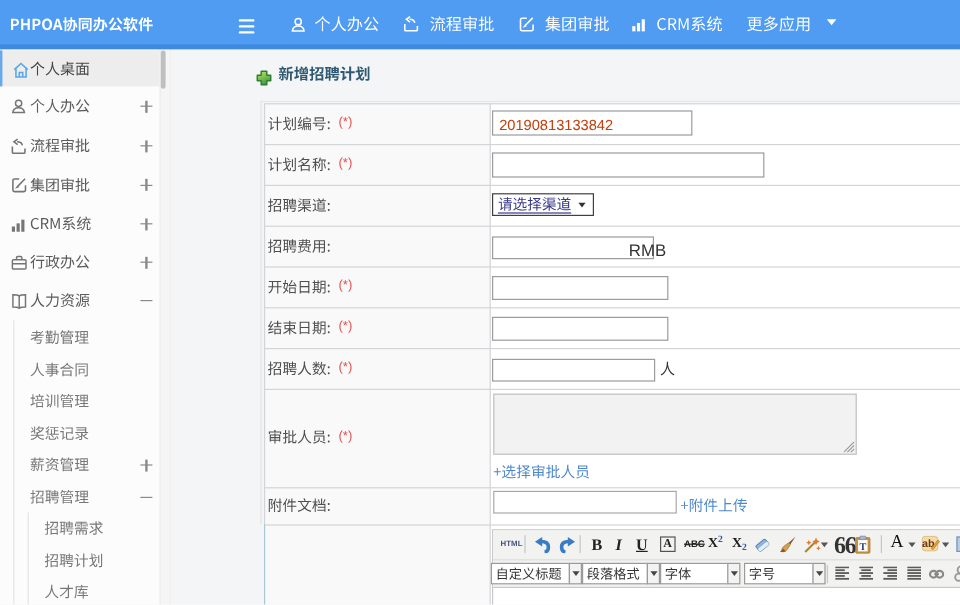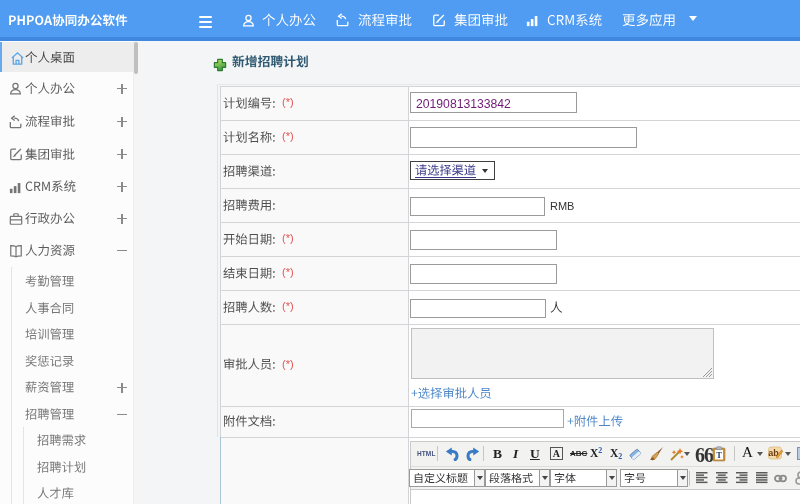--- a/index.html
+++ b/index.html
@@ -513,36 +513,36 @@
     <svg style="position:absolute;left:223.0px;top:412.3px;" width="54.6" height="18.5">
       <g fill="#4f4f4f" transform="translate(0,13.65) scale(0.7688)">
         <use href="#r9644" x="0.0"></use>
         <use href="#r4ef6" x="16.0"></use>
         <use href="#r6587" x="32.0"></use>
         <use href="#r6863" x="48.0"></use>
         <use href="#r3a" x="64.0"></use>
       </g>
     </svg>
     <div class="inp" style="left:410px;top:92px;width:167px;height:21px"></div>
-    <div class="abs" style="left:416px;top:96.5px;font-size:12.2px;color:#701a75">20190813133842</div>
+    <div class="abs" style="left:416px;top:96.5px;font-size:12.2px;color:#c2410c">20190813133842</div>
     <div class="inp" style="left:410px;top:127px;width:227px;height:20.5px"></div>
     <div class="abs" style="left:410px;top:161px;width:85px;height:19px;background:#fff;border:1.5px solid #404040"></div>
     <svg style="position:absolute;left:415.0px;top:161.3px;" width="63.0" height="18.3">
       <g fill="#3a3a8a" transform="translate(0,13.54) scale(0.7625)">
         <use href="#r8bf7" x="0.0"></use>
         <use href="#r9009" x="16.0"></use>
         <use href="#r62e9" x="32.0"></use>
         <use href="#r6e20" x="48.0"></use>
         <use href="#r9053" x="64.0"></use>
       </g>
     </svg>
     <div class="abs" style="left:415px;top:177px;width:61px;height:1px;background:#3a3a8a"></div>
     <div class="abs" style="left:482px;top:168.5px;width:0;height:0;border-left:3.5px solid transparent;border-right:3.5px solid transparent;border-top:4.5px solid #333"></div>
     <div class="inp" style="left:410px;top:196.5px;width:135px;height:19.5px"></div>
-    <div class="abs" style="left:550px;top:199.5px;font-size:11px;color:#333">RMB</div>
+    <div class="abs" style="left:524px;top:199.5px;font-size:14px;color:#333">RMB</div>
     <div class="inp" style="left:410px;top:230px;width:147px;height:20px"></div>
     <div class="inp" style="left:410px;top:264px;width:147px;height:20px"></div>
     <div class="inp" style="left:410px;top:298.5px;width:136px;height:19.5px"></div>
     <svg style="position:absolute;left:550.0px;top:297.6px;" width="14.5" height="18.8">
       <g fill="#333" transform="translate(0,13.88) scale(0.7812)">
         <use href="#r4eba" x="0.0"></use>
       </g>
     </svg>
     <div class="abs" style="left:411px;top:328px;width:303px;height:51px;background:#f2f2f2;border:1px solid #c0c0c0"></div>
     <svg class="abs" style="left:703px;top:368px" width="9" height="9">

